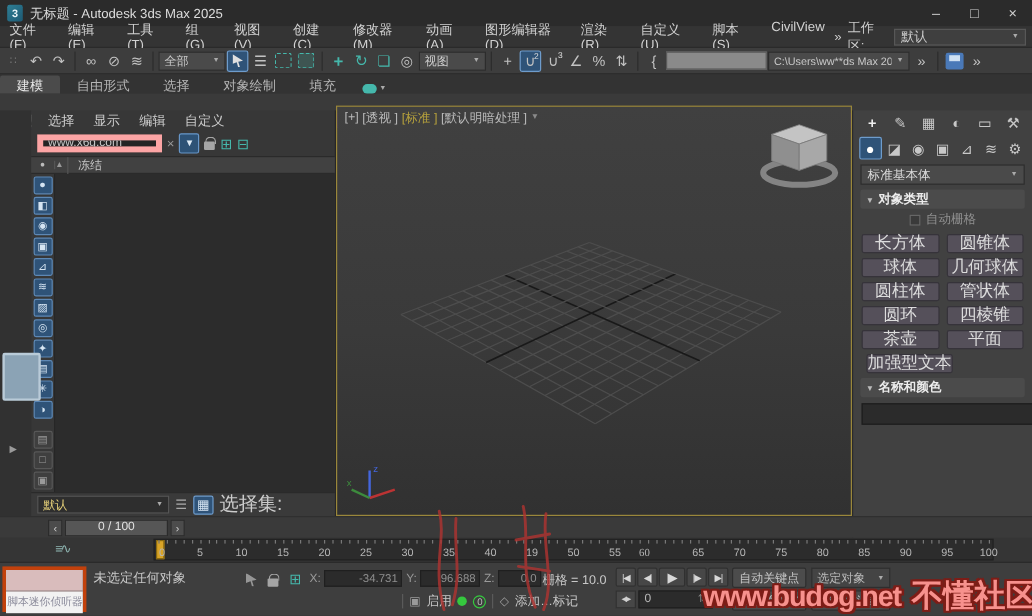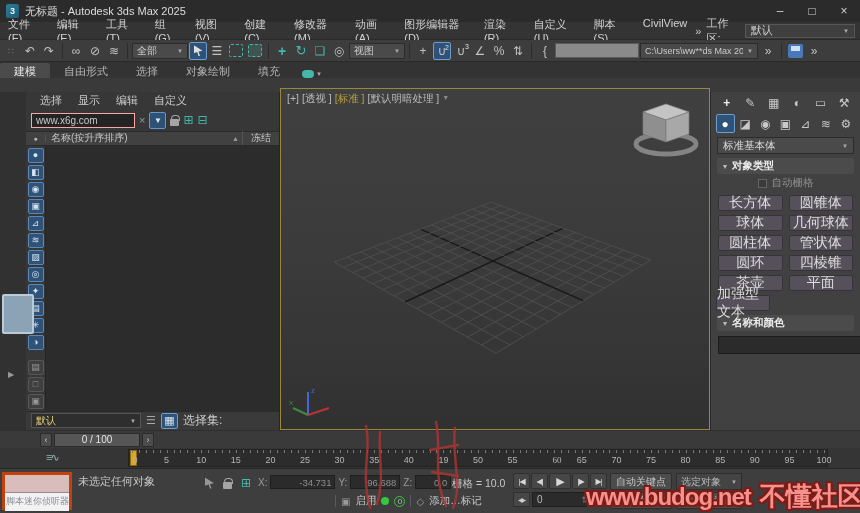--- a/index.html
+++ b/index.html
@@ -40,21 +40,21 @@
 .rsub{padding:0 10px;background:#3f3f3f;color:#c8c8c8;font-size:10.5px;display:flex;align-items:center}
 
 #appstrip{position:absolute;left:0;top:92px;width:26px;height:338px;background:#313131}
 #flyout{position:absolute;left:8px;top:278px;color:#9a9a9a;font-size:8px}
 #layouttab{position:absolute;left:2px;top:294px;width:32px;height:40px;background:#8ba3b5;border:2px solid #b9cbd8;border-radius:2px;z-index:5}
 
 #explorer{position:absolute;left:26px;top:92px;width:254px;height:338px;background:#373737;border-right:1px solid #262626;display:flex;flex-direction:column}
 .exp-menu{height:18px;display:flex;align-items:center;padding-left:6px;color:#ccc}
 .exp-menu span{padding:0 8px}
 .exp-search{height:22px;display:flex;align-items:center;gap:4px;padding:0 5px}
-.srch{width:104px;height:15px;background:#242424;border:1px solid #fca5a5;color:#c8c8c8;font-size:10px;padding:0 4px}
+.srch{width:104px;height:15px;background:#242424;border:5px solid #fca5a5;color:#c8c8c8;font-size:10px;padding:0 4px}
 .xclr{color:#999;font-size:11px}
 .funnel{width:17px;height:17px;background:#2d5276;border:1px solid #6796c8;border-radius:2px;display:flex;align-items:center;justify-content:center;color:#dce9f5;font-size:8px}
 .lock{width:9px;height:7px;background:#a5a5a5;position:relative;margin-top:4px;border-radius:1px}
 .lock:before{content:"";position:absolute;left:1px;top:-4px;width:7px;height:5px;border:1.5px solid #a5a5a5;border-bottom:none;border-radius:4px 4px 0 0}
 .treeico{color:#45b8ac;font-size:12px}
 .exp-header{height:15px;background:#414141;border-top:1px solid #2a2a2a;border-bottom:1px solid #2a2a2a;display:flex;align-items:center;font-size:10px;color:#c6c6c6}
 .hdr-c0{width:20px;text-align:center;border-right:1px solid #555;font-size:7px;color:#bbb}
 .hdr-name{flex:1;padding-left:5px}
 .hdr-sort{font-size:7px;color:#999;margin-right:3px}
 .hdr-frz{padding:0 8px;border-left:1px solid #555}
@@ -81,21 +81,21 @@
 .cp-ic{width:19px;height:19px;display:flex;align-items:center;justify-content:center;color:#c8c8c8;font-size:12px;border-radius:2px}
 .cp-ic.sel{background:#2f5378;border:1px solid #6e9ccc;color:#fff}
 .cat-dd{margin:3px 6px;height:17px;background:#4a4a4a;border:1px solid #2c2c2c;display:flex;align-items:center;padding:0 5px;font-size:10.5px;color:#ddd}
 .rollout{margin:4px 6px 0;height:16px;background:#4b4b4b;border-radius:2px;display:flex;align-items:center;gap:5px;padding:0 6px}
 .roll-arr{font-size:8px;color:#bbb}
 .roll-t{font-weight:bold;font-size:10.5px;color:#ececec}
 .agrow{height:18px;display:flex;align-items:center;justify-content:center;gap:5px;color:#8f8f8f;font-size:10.5px}
 .cbx{width:9px;height:9px;border:1px solid #666;background:#3a3a3a}
 #prim-grid{display:grid;grid-template-columns:1fr 1fr;gap:4px 6px;margin:3px 7px}
 .prim{height:16px;background:#55505a;border:1px solid #36333a;border-radius:2px;color:#dcdcdc;font-size:14px;display:flex;align-items:center;justify-content:center}
-.prim.wide{width:54px;margin:4px 5px}
+.prim.wide{width:72px;margin:4px 11px}
 .namerow{margin:5px 7px;display:flex;gap:3px}
 .namefield{flex:1;height:18px;background:#2b2b2b;border:1px solid #1d1d1d;color:#ccc;padding:0 4px}
 
 #sliderrow{position:absolute;left:0;top:430px;width:860px;height:18px;background:#3a3a3a;border-top:1px solid #2f2f2f;display:flex;align-items:center;gap:2px;padding-left:40px}
 .fbtn{width:12px;height:14px;background:#4c4c4c;border:1px solid #2b2b2b;color:#ccc;font-size:9px;display:flex;align-items:center;justify-content:center}
 .findicator{width:86px;height:14px;background:#565656;border:1px solid #2b2b2b;color:#e2e2e2;font-size:10px;display:flex;align-items:center;justify-content:center}
 #rulerrow{position:absolute;left:0;top:448px;width:860px;height:20px;background:#353535}
 .curveico{position:absolute;left:46px;top:3px;color:#8fb6b2;font-size:11px;letter-spacing:-2px}
 #ruler{position:absolute;left:128px;top:1px;width:700px;height:18px;background:#2c2c2c;border:1px solid #222}
 .tick{position:absolute;top:0;width:1px;height:3px;background:#787878}
@@ -259,21 +259,20 @@
   <div class="exp-search">
     <input class="srch" value="www.x6g.com" style="">
     <span class="xclr">×</span>
     <span class="funnel">▼</span>
     <span class="lock"></span>
     <span class="treeico">⊞</span>
     <span class="treeico">⊟</span>
   </div>
   <div class="exp-header">
     <span class="hdr-c0">●</span>
-    <span class="hdr-name">名称(按升序排序)</span>
     <span class="hdr-sort">▲</span>
     <span class="hdr-frz">冻结</span>
   </div>
   <div class="exp-body">
     <div class="exp-col" id="exp-col">
         <span class="exp-ic">●</span>
         <span class="exp-ic">◧</span>
         <span class="exp-ic">◉</span>
         <span class="exp-ic">▣</span>
         <span class="exp-ic">⊿</span>
@@ -290,21 +289,21 @@
         <span class="exp-ic gray">▣</span>
       </div>
   </div>
   <div class="exp-bottom">
     <div class="layer-dd">
       <span>默认</span>
       <span class="dda">▼</span>
     </div>
     <span class="exp-bico">☰</span>
     <span class="exp-bico hl2">▦</span>
-    <span style="font-size:12px">选择集:</span>
+    <span style="font-size:16px">选择集:</span>
   </div>
 </div>
 
 <div id="viewport">
   <svg id="vp-grid" width="428" height="340" style="left:0;top:0">
       <line x1="215.0" y1="264.2" x2="369.9" y2="171.0" stroke="#4d4d4d" stroke-width="1"></line>
       <line x1="215.0" y1="264.2" x2="53.1" y2="173.1" stroke="#4d4d4d" stroke-width="1"></line>
       <line x1="200.5" y1="256.0" x2="356.2" y2="166.0" stroke="#4d4d4d" stroke-width="1"></line>
       <line x1="228.9" y1="255.8" x2="66.6" y2="167.9" stroke="#4d4d4d" stroke-width="1"></line>
       <line x1="186.5" y1="248.2" x2="342.9" y2="161.2" stroke="#4d4d4d" stroke-width="1"></line>
@@ -524,21 +523,21 @@
       <div class="rlabel" style="left: 72.2px;">10</div>
       <div class="rlabel" style="left: 106.8px;">15</div>
       <div class="rlabel" style="left: 141.4px;">20</div>
       <div class="rlabel" style="left: 176px;">25</div>
       <div class="rlabel" style="left: 210.6px;">30</div>
       <div class="rlabel" style="left: 245.2px;">35</div>
       <div class="rlabel" style="left: 279.8px;">40</div>
       <div class="rlabel" style="left: 314.4px;">19</div>
       <div class="rlabel" style="left: 349px;">50</div>
       <div class="rlabel" style="left: 383.6px;">55</div>
-      <div class="rlabel" style="left: 428px; font-family: Liberation Serif, serif;">60</div>
+      <div class="rlabel" style="left: 408px; font-family: Liberation Serif, serif;">60</div>
       <div class="rlabel" style="left: 452.8px;">65</div>
       <div class="rlabel" style="left: 487.4px;">70</div>
       <div class="rlabel" style="left: 522px;">75</div>
       <div class="rlabel" style="left: 556.6px;">80</div>
       <div class="rlabel" style="left: 591.2px;">85</div>
       <div class="rlabel" style="left: 625.8px;">90</div>
       <div class="rlabel" style="left: 660.4px;">95</div>
       <div class="rlabel" style="left: 695px;">100</div>
     </div>
 </div>

